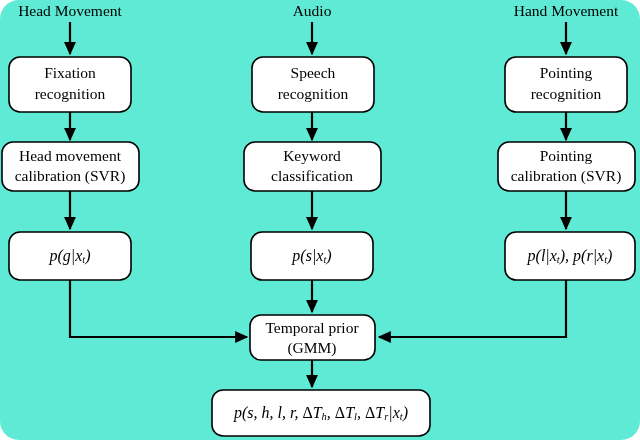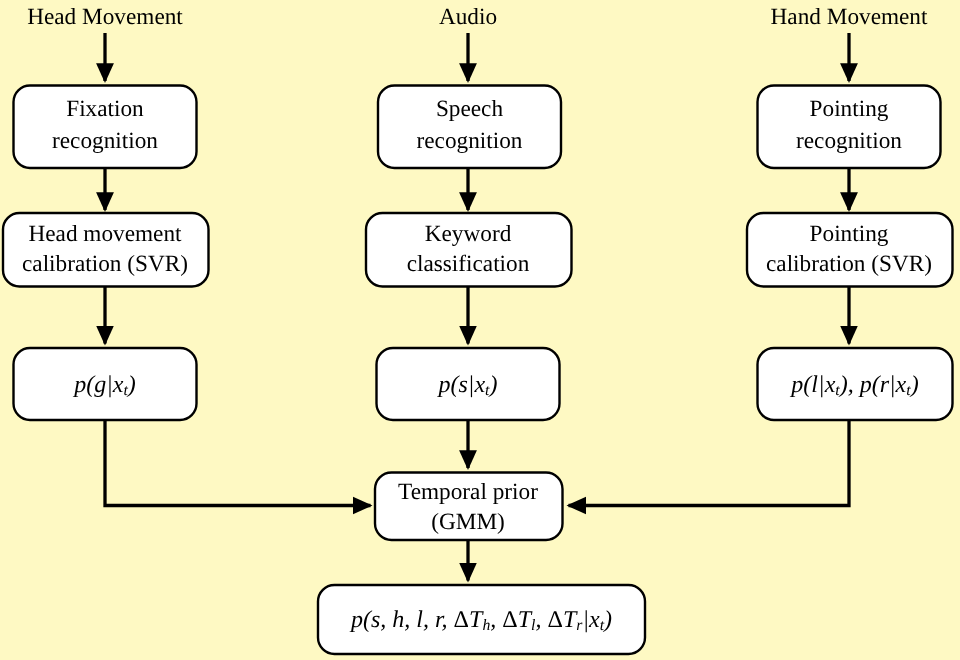--- a/index.html
+++ b/index.html
@@ -4,23 +4,24 @@
 <style>
   html, body {
     margin: 0;
     padding: 0;
     background: #ffffff;
   }
   #diagram-root {
     position: relative;
     width: 640px;
     height: 440px;
-    background: #fef9c3;
+    background: #5eead4;
     font-family: "Liberation Serif", "DejaVu Serif", serif;
     overflow: hidden;
+    border-radius: 19px;
   }
   svg.flow {
     position: absolute;
     left: 0;
     top: 0;
     width: 640px;
     height: 440px;
   }
   .node-rect {
     fill: #ffffff;

